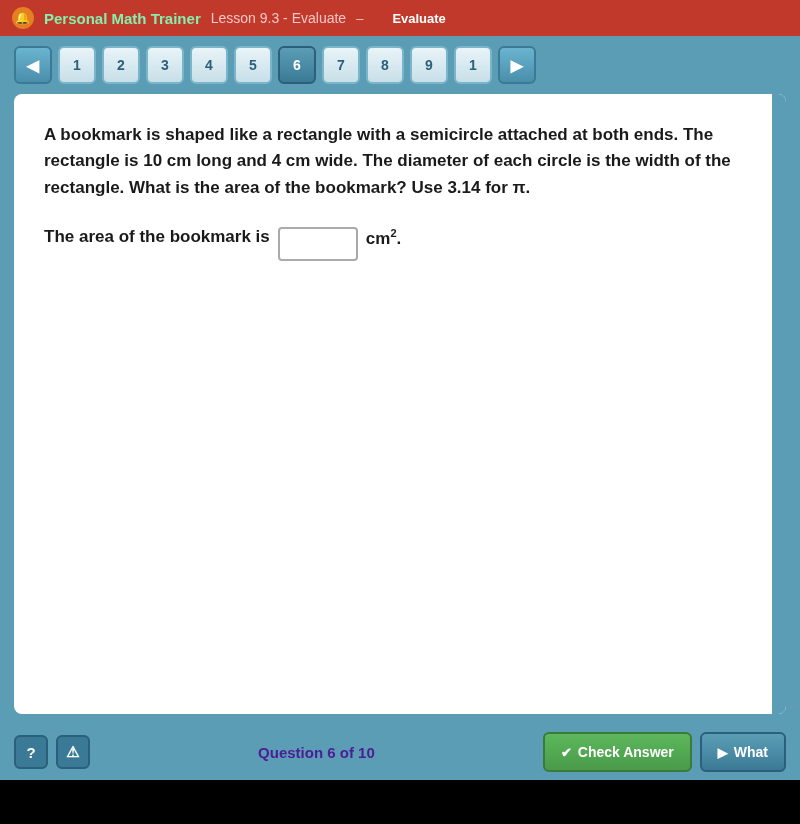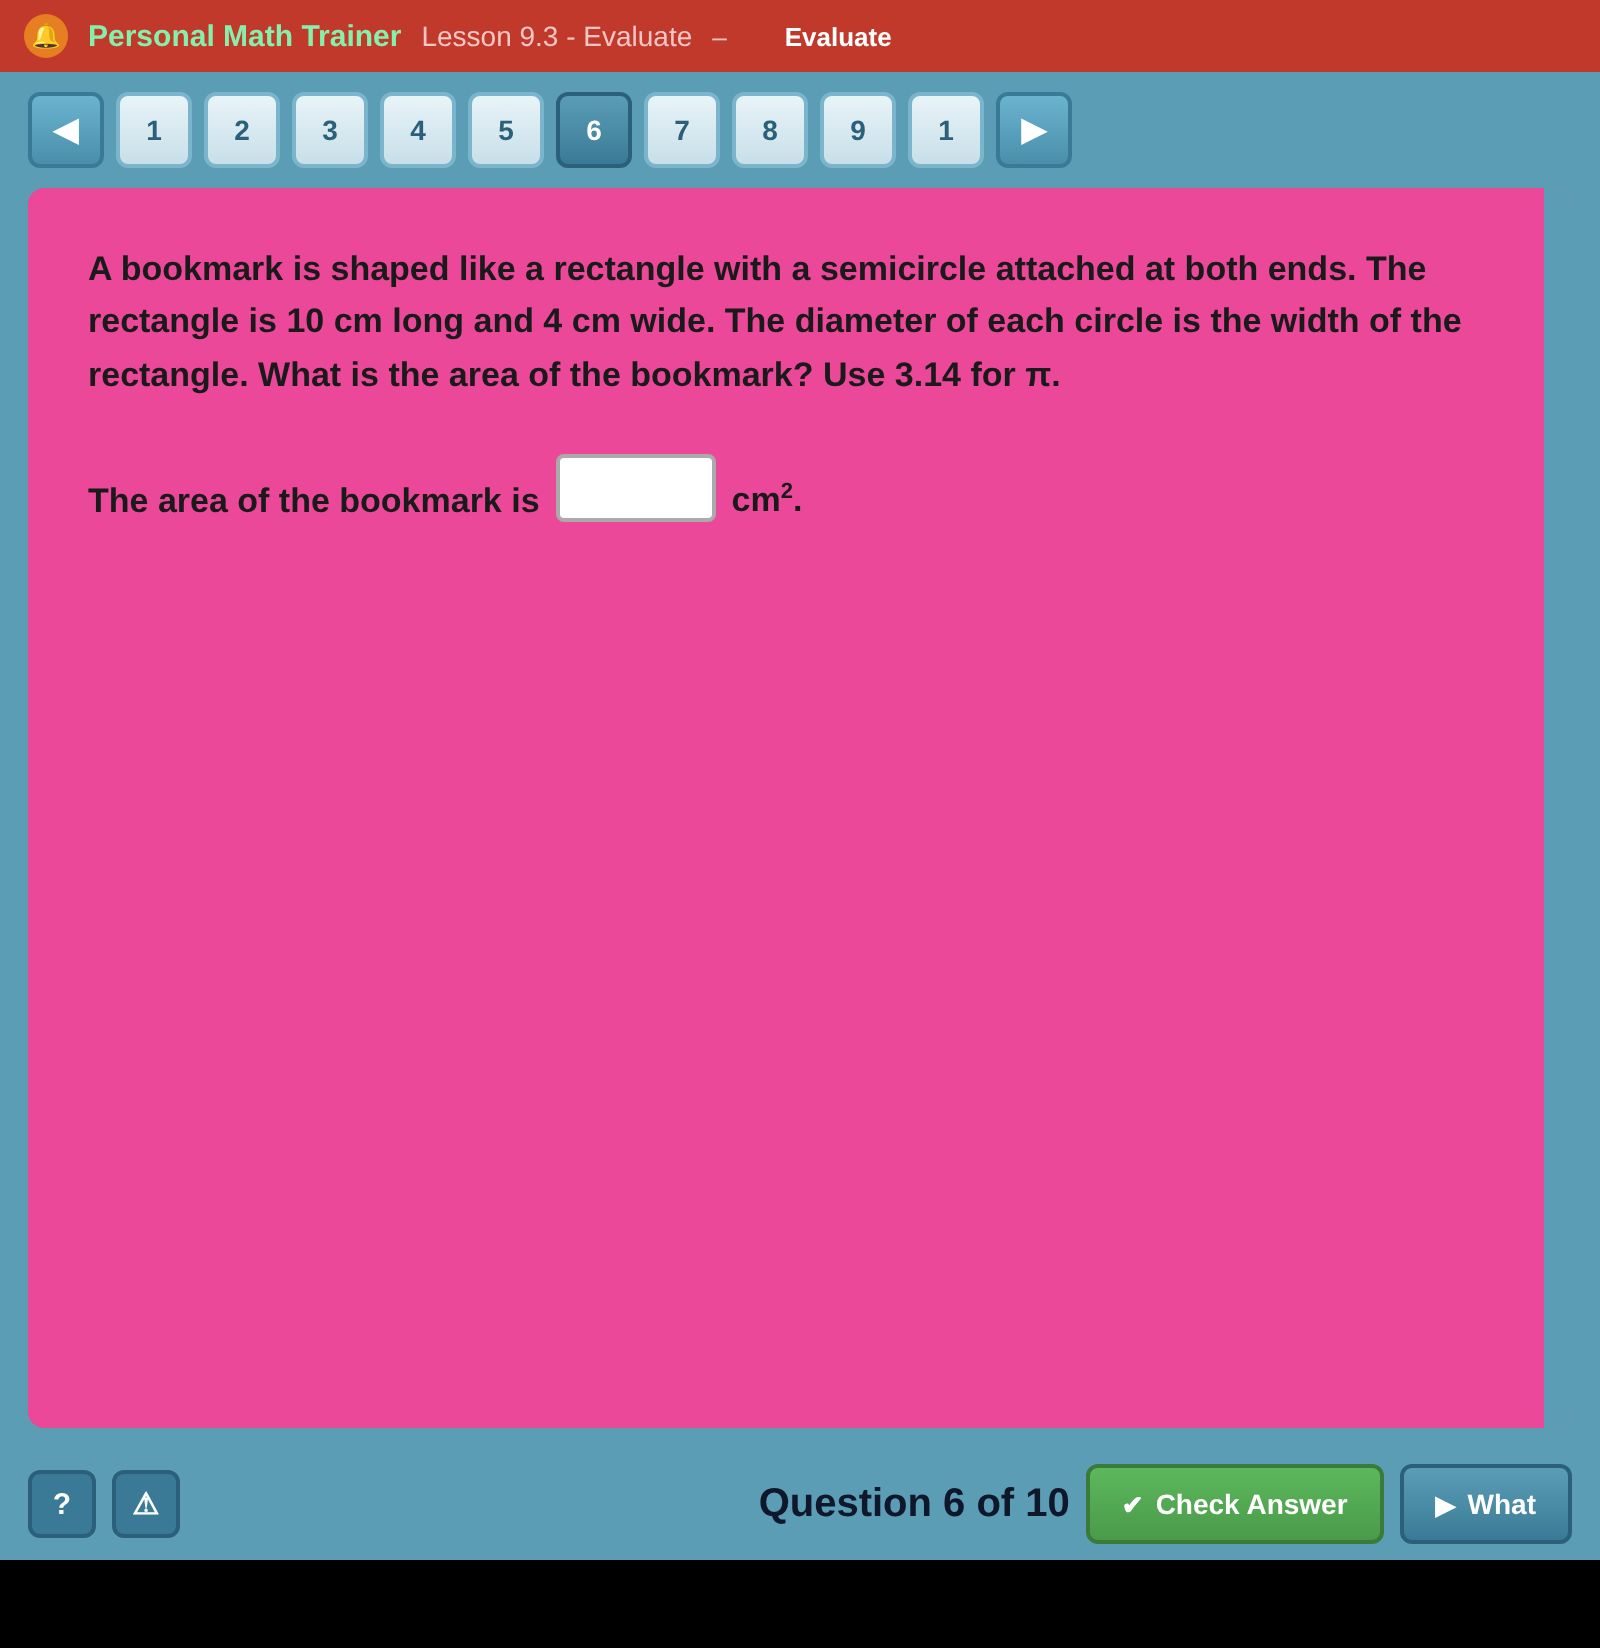--- a/index.html
+++ b/index.html
@@ -100,36 +100,36 @@
     .nav-num-btn.active {
       background: linear-gradient(to bottom, #5b9db5, #3a7a96);
       color: white;
       border-color: #2c5f7a;
     }
 
     
     .main-content {
       flex: 1;
       margin: 0 14px 10px 14px;
-      background: #ec4899;
+      background: #ffffff;
       border-radius: 8px;
       padding: 28px 30px;
       position: relative;
       overflow: hidden;
     }
     .question-text {
       font-size: 17px;
       line-height: 1.55;
       color: #1a1a1a;
       font-weight: bold;
       margin-bottom: 26px;
     }
     .answer-row {
       display: flex;
-      align-items: flex-end;
+      align-items: flex-start;
       gap: 8px;
       font-size: 17px;
       font-weight: bold;
       color: #1a1a1a;
     }
     .answer-input {
       width: 80px;
       height: 34px;
       border: 2px solid #aaa;
       border-radius: 4px;
@@ -170,23 +170,23 @@
       display: flex;
       align-items: center;
       justify-content: center;
       cursor: pointer;
       color: white;
       font-size: 15px;
       font-weight: bold;
     }
     .footer-question-label {
       flex: 1;
-      text-align: right;
-      color: #0f172a;
-      font-size: 20px;
+      text-align: center;
+      color: #4c1d95;
+      font-size: 15px;
       font-weight: bold;
     }
     .check-answer-btn {
       background: linear-gradient(to bottom, #5cb85c, #4a9a4a);
       border: 2px solid #3a7a3a;
       border-radius: 6px;
       color: white;
       font-size: 14px;
       font-weight: bold;
       padding: 8px 16px;

